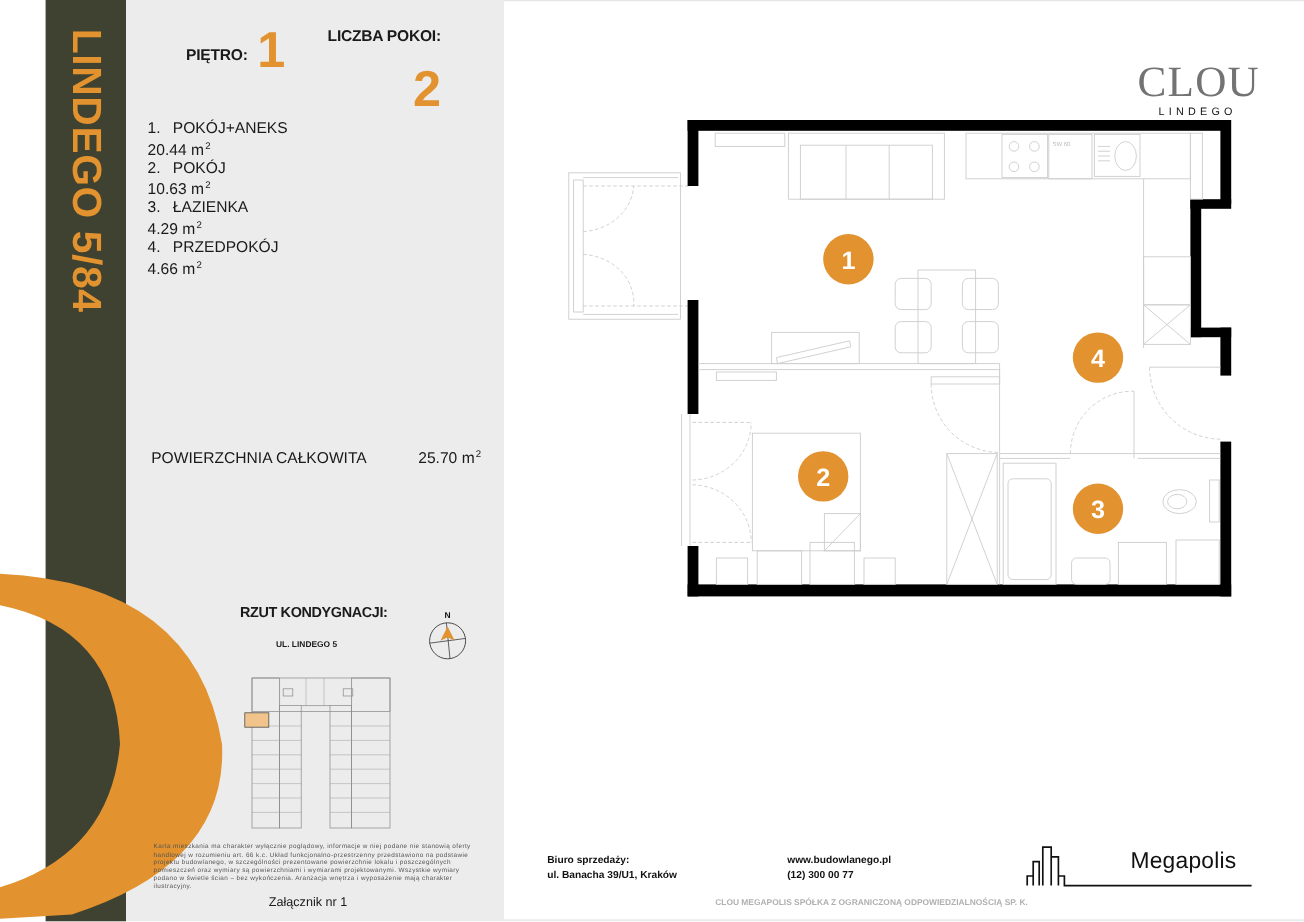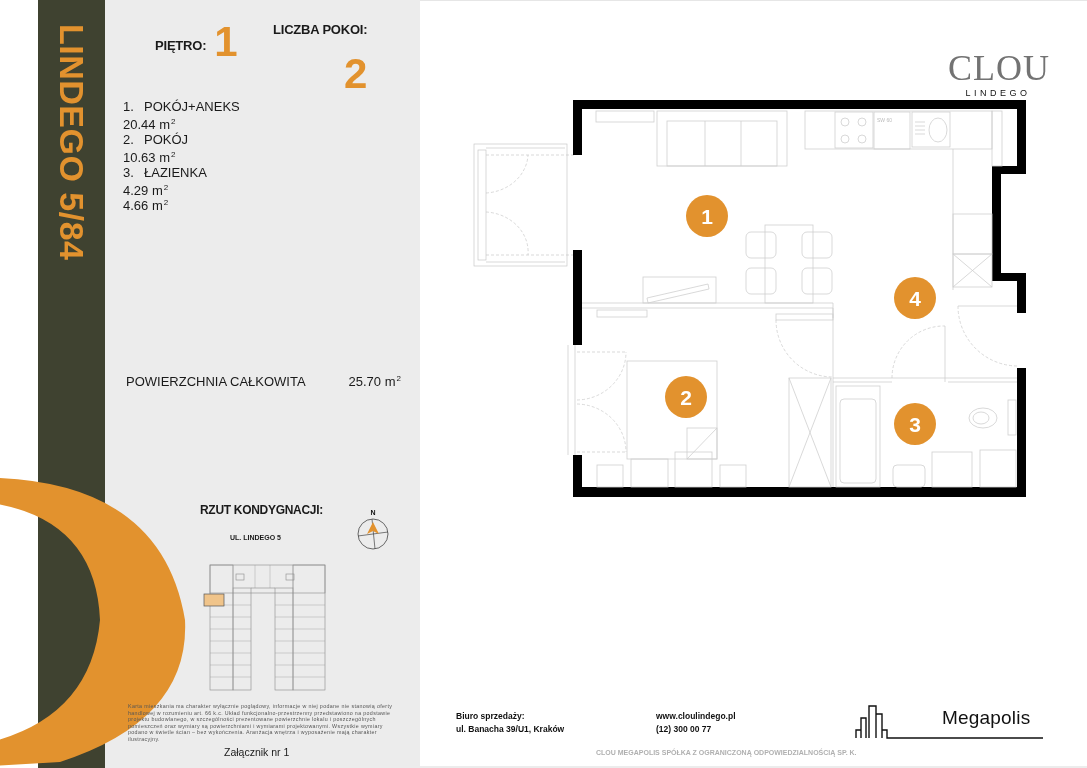--- a/index.html
+++ b/index.html
@@ -79,20 +79,21 @@
   </div>
   <div class="room-row">
     <span><span class="idx">2.</span><span>POKÓJ</span></span>
     <span><span>10.63</span> <span>m</span><span class="sup">2</span></span>
   </div>
   <div class="room-row">
     <span><span class="idx">3.</span><span>ŁAZIENKA</span></span>
     <span><span>4.29</span> <span>m</span><span class="sup">2</span></span>
   </div>
   <div class="room-row">
+    <span><span class="idx">4.</span><span>PRZEDPOKÓJ</span></span>
     <span><span>4.66</span> <span>m</span><span class="sup">2</span></span>
   </div>
 </div>
 
 <div class="total">
   <span>POWIERZCHNIA CAŁKOWITA</span>
   <span><span>25.70</span> <span>m</span><span class="sup">2</span></span>
 </div>
 
 <div class="rzut-title">RZUT KONDYGNACJI:</div>
@@ -282,21 +283,21 @@
       <text x="915" y="306" text-anchor="middle" font-size="21" font-weight="700" fill="#fff" font-family="Liberation Sans, sans-serif">4</text>
     </g>
   </g>
 </svg>
 
 <div class="footer-office">
   <div>Biuro sprzedaży:</div>
   <div>ul. Banacha 39/U1, Kraków</div>
 </div>
 <div class="footer-contact">
-  <div>www.cloulindego.pl</div>
+  <div>www.budowlanego.pl</div>
   <div>(12) 300 00 77</div>
 </div>
 
 <svg class="megapolis" viewBox="0 0 192 38">
   <path d="M 3 36 L 3 28 L 8 28 L 8 36 M 8 36 L 8 16 L 13 16 L 13 36 M 16 36 L 16 4 L 23 4 L 23 36 M 23 36 L 23 12 L 29 12 L 29 36 M 29 36 L 29 28 L 34 28 L 34 36 L 190 36" fill="none" stroke="#111" stroke-width="1.4"></path>
 </svg>
 <div class="megapolis-text">Megapolis</div>
 
 <div class="footer-company">CLOU MEGAPOLIS SPÓŁKA Z OGRANICZONĄ ODPOWIEDZIALNOŚCIĄ SP. K.</div>
 <div class="bottom-line"></div>

